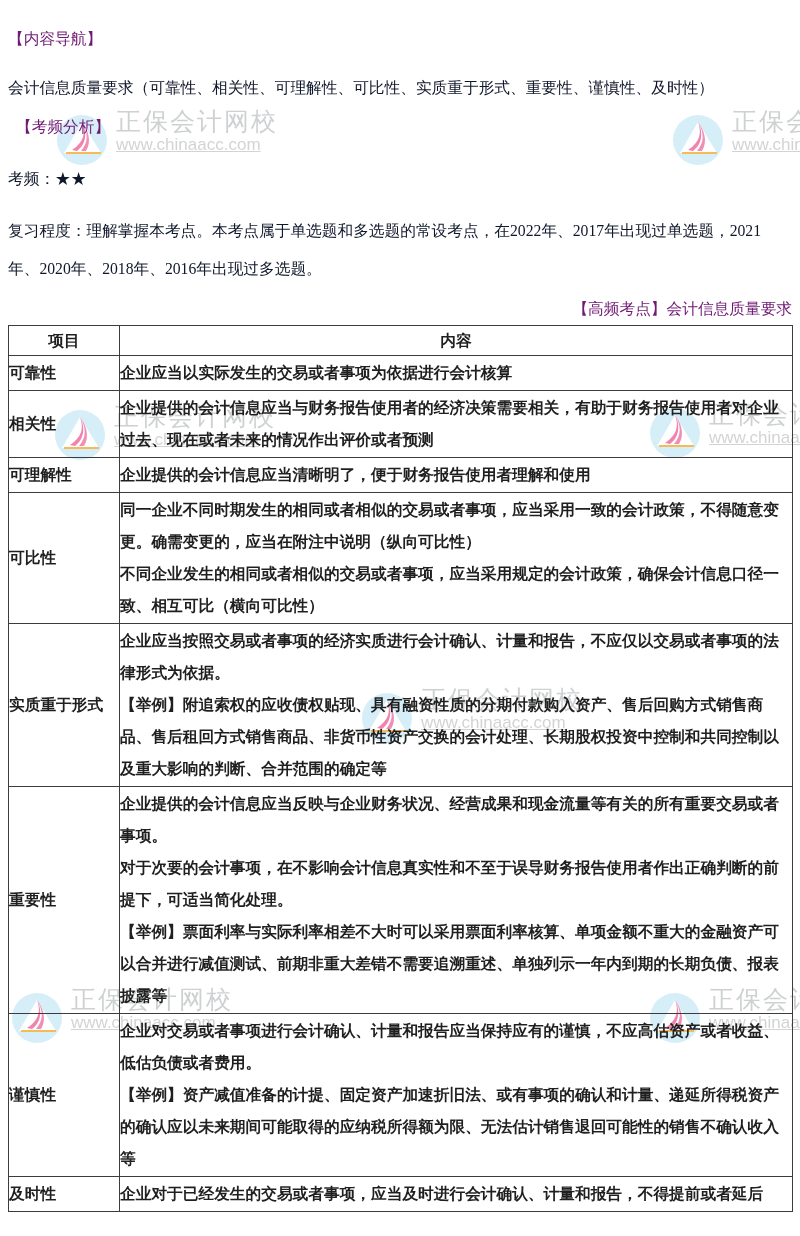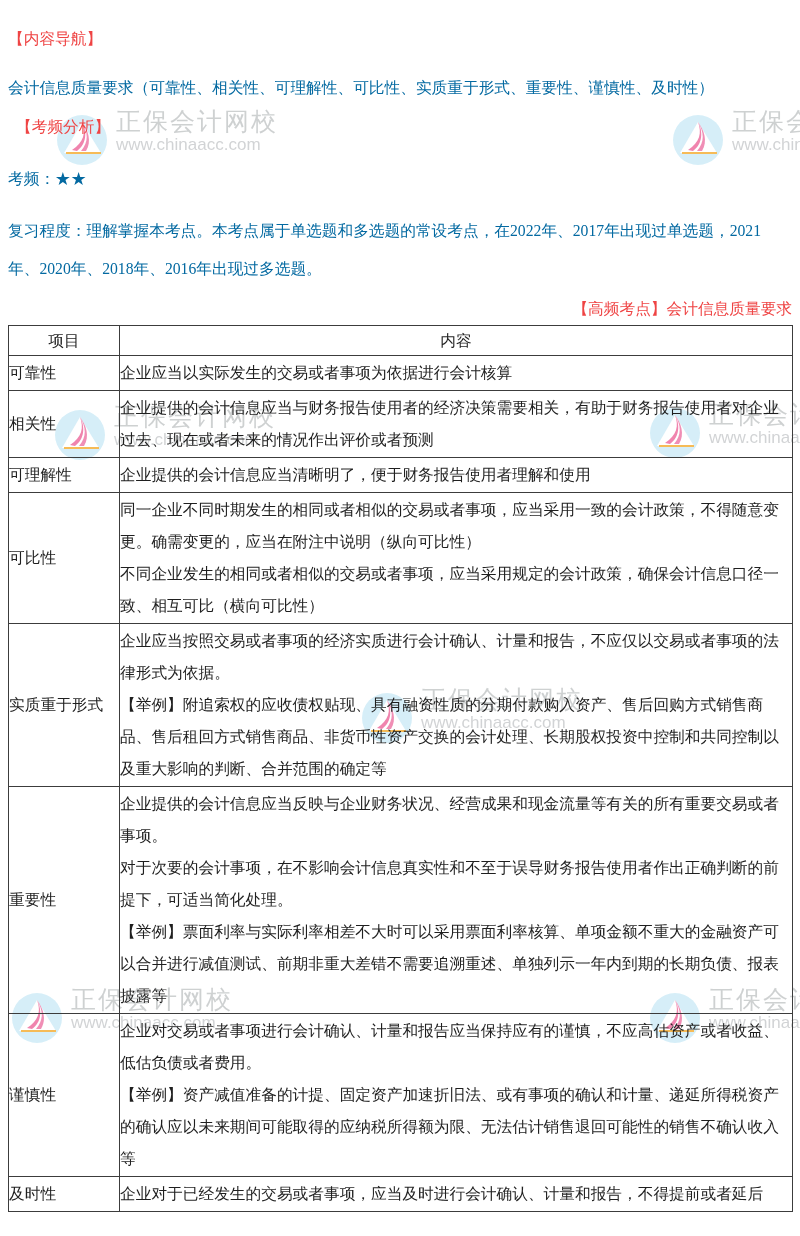--- a/index.html
+++ b/index.html
@@ -12,38 +12,38 @@
     font-family:"Liberation Serif","DejaVu Serif",serif;
     color:#1f1f1f;
   }
   .content{position:relative;z-index:1;padding:0 8px;}
   .title{
     margin:14px 0 0 0;
     text-align:center;
     font-size:17px;line-height:22px;
     font-weight:bold;color:#2e2e2e;
   }
-  .sec{margin:0;font-size:15.7px;line-height:20px;color:#ef4444;}
+  .sec{margin:0;font-size:15.7px;line-height:20px;color:#701a75;}
   .sec.nav{margin-top:29px;}
   .sec.freq{margin-top:17px;margin-left:8px;}
   .sec.hot{margin-top:11px;text-align:right;}
-  .body-line{margin:0;font-size:15.7px;line-height:24px;color:#0369a1;}
+  .body-line{margin:0;font-size:15.7px;line-height:24px;color:#0f172a;}
   .nav-content{margin-top:27px;}
   .freq-label{margin-top:31px;line-height:22px;}
   .review{margin-top:22px;line-height:38px;}
   table.req{
     margin-top:6px;
     border-collapse:collapse;
     width:785px;
     table-layout:fixed;
   }
   table.req th,table.req td{
     border:1px solid #3c3c3c;
     font-size:15.7px;
-    font-weight:normal;
+    font-weight:bold;
     vertical-align:middle;
     padding:1px 0;
   }
   table.req col.c-item{width:111px;}
   table.req th{height:29px;text-align:center;line-height:29px;padding:0;}
   td.item-cell{text-align:left;line-height:30px;}
   td.content-cell{padding:1px 2px 1px 3px;margin-left:40px;}
   td.content-cell p{margin:0;line-height:32px;text-align:left;word-break:break-all;}
   
   .wm-layer{position:absolute;inset:0;z-index:0;pointer-events:none;}
@@ -51,20 +51,21 @@
   .wm-logo{width:50px;height:50px;margin-top:7px;flex:0 0 auto;}
   .wm-text{margin-left:9px;}
   .wm-t1{
     font-size:25px;line-height:27px;color:#c6c9ca;
     letter-spacing:2px;white-space:nowrap;
   }
   .wm-t2{
     font-size:17px;line-height:20px;color:#caccce;
     font-family:"Liberation Sans","DejaVu Sans",sans-serif;
     white-space:nowrap;
+    text-decoration:underline;
   }
 </style>
 </head>
 <body>
 
 <div class="page">
 
   <div class="wm-layer" id="wm-layer">
       <div class="wm" style="left: 57px; top: 108px;">
         <div class="wm-logo"><svg viewBox="0 0 50 50" width="50" height="50">

